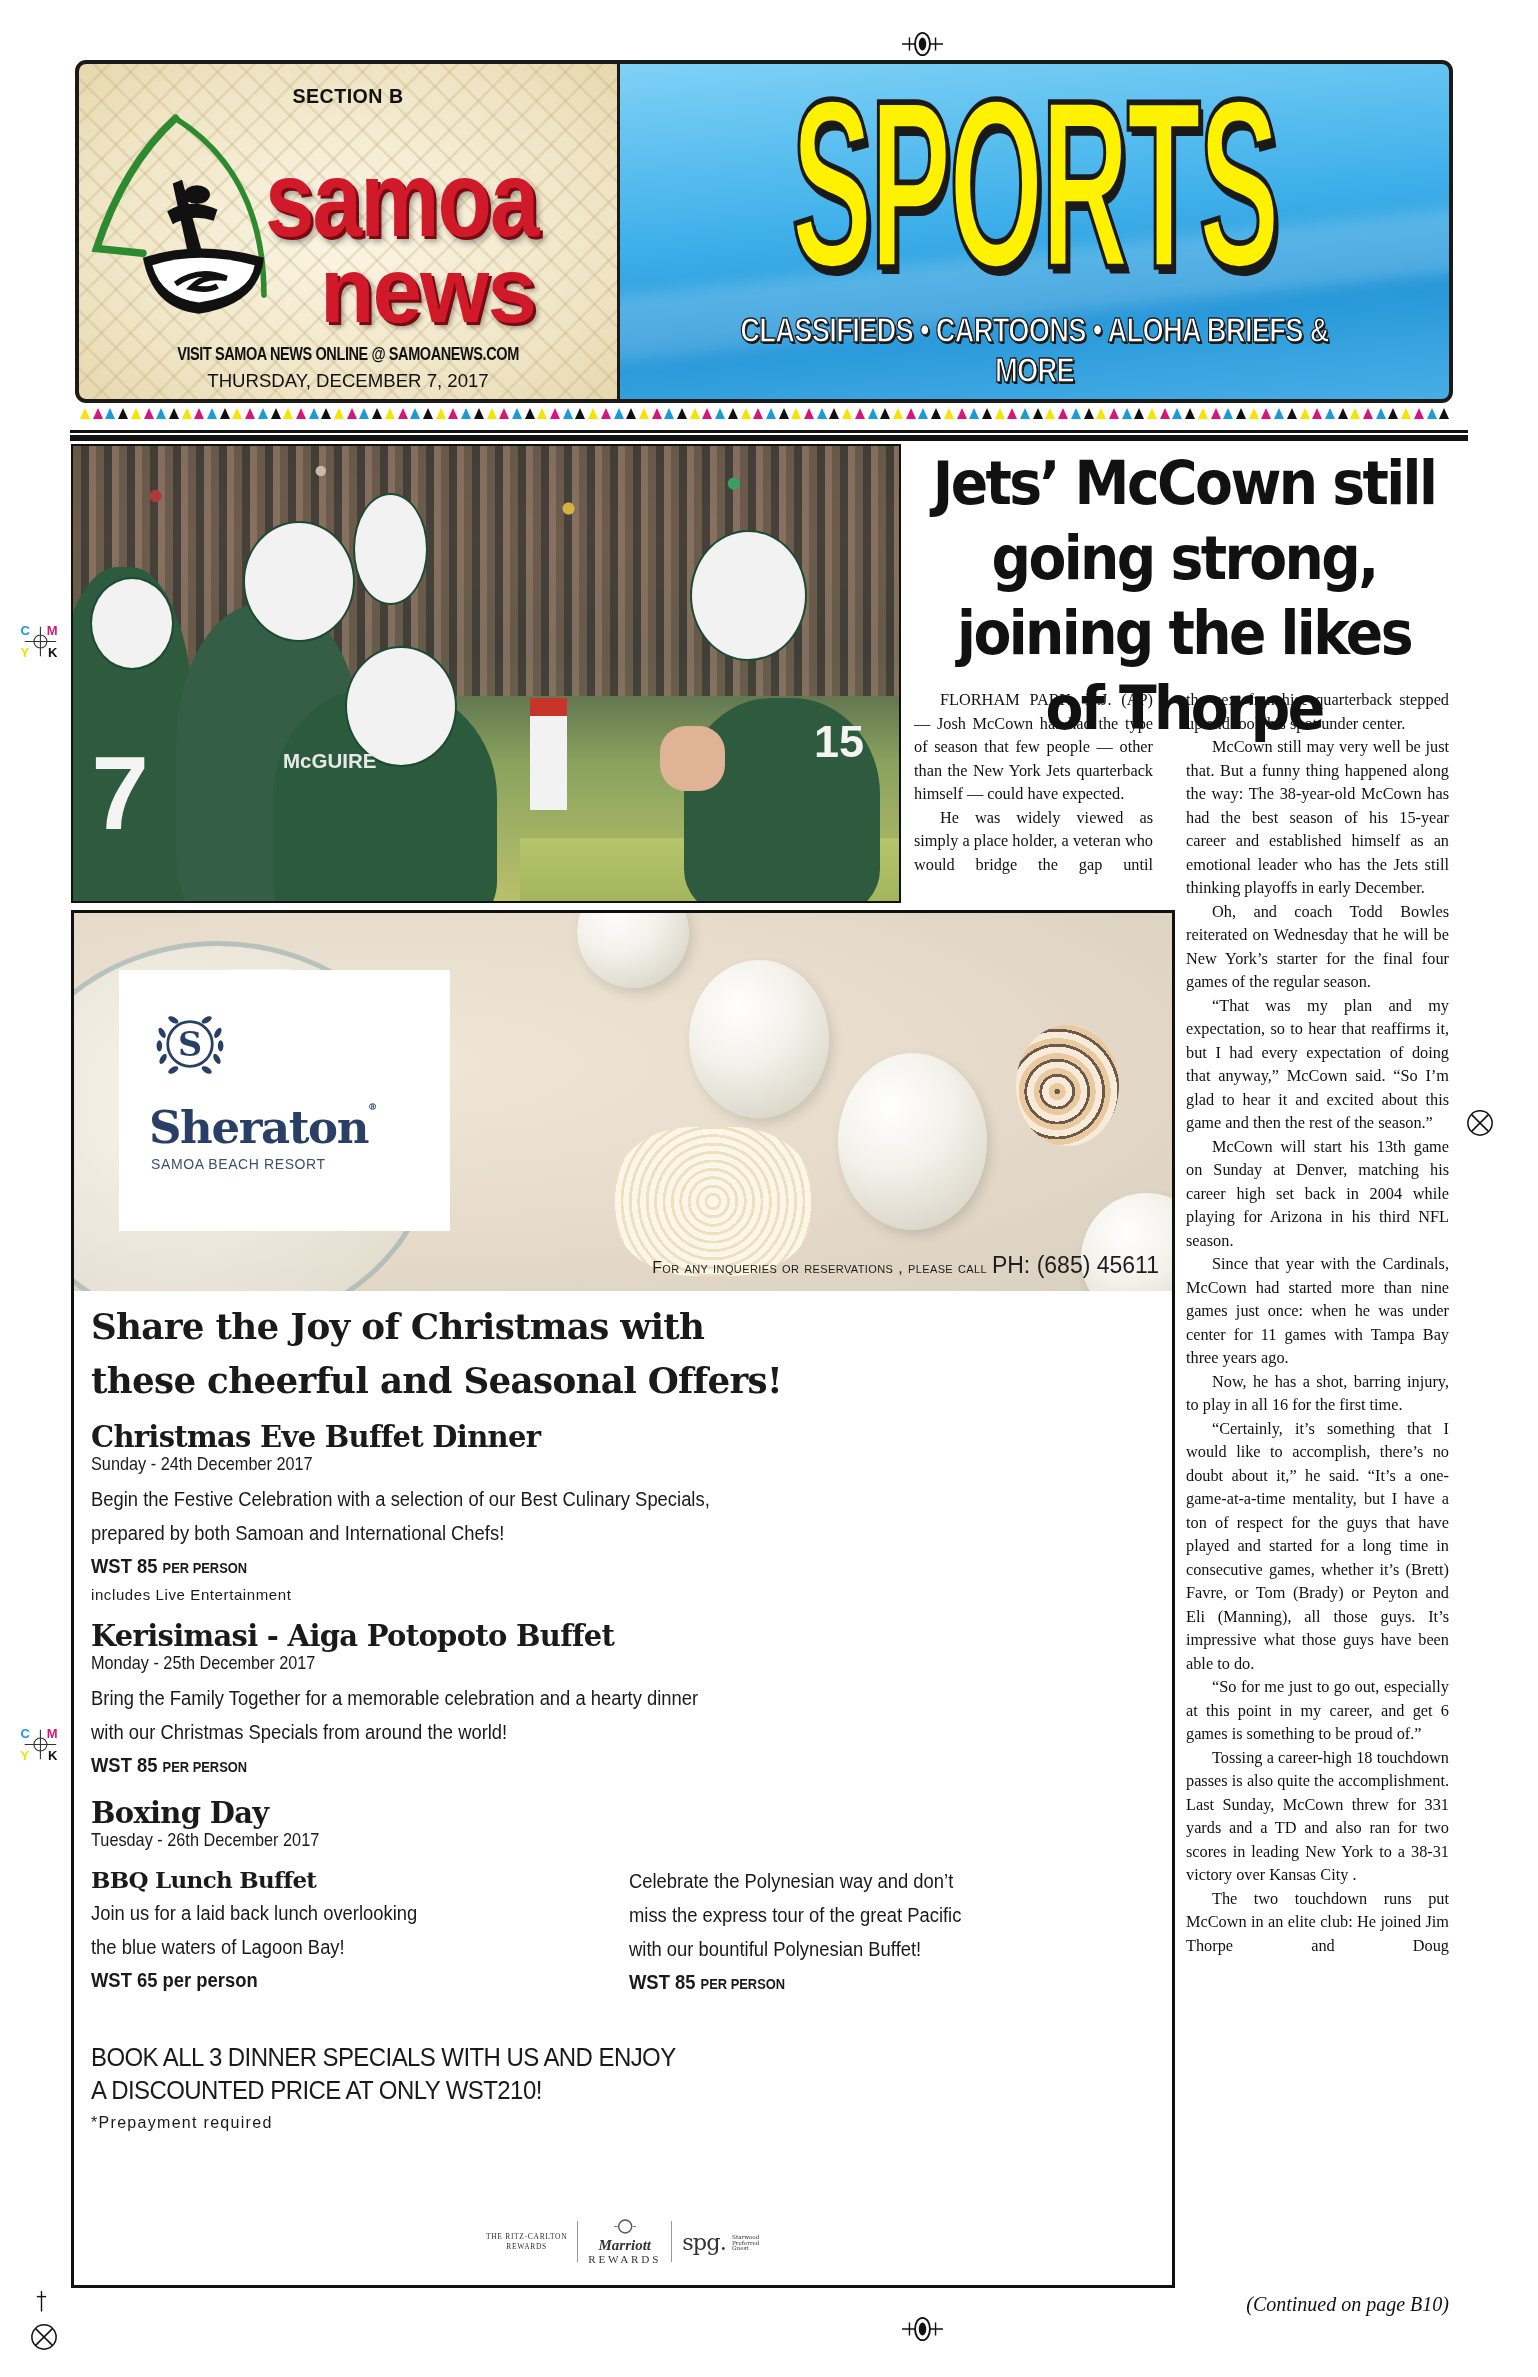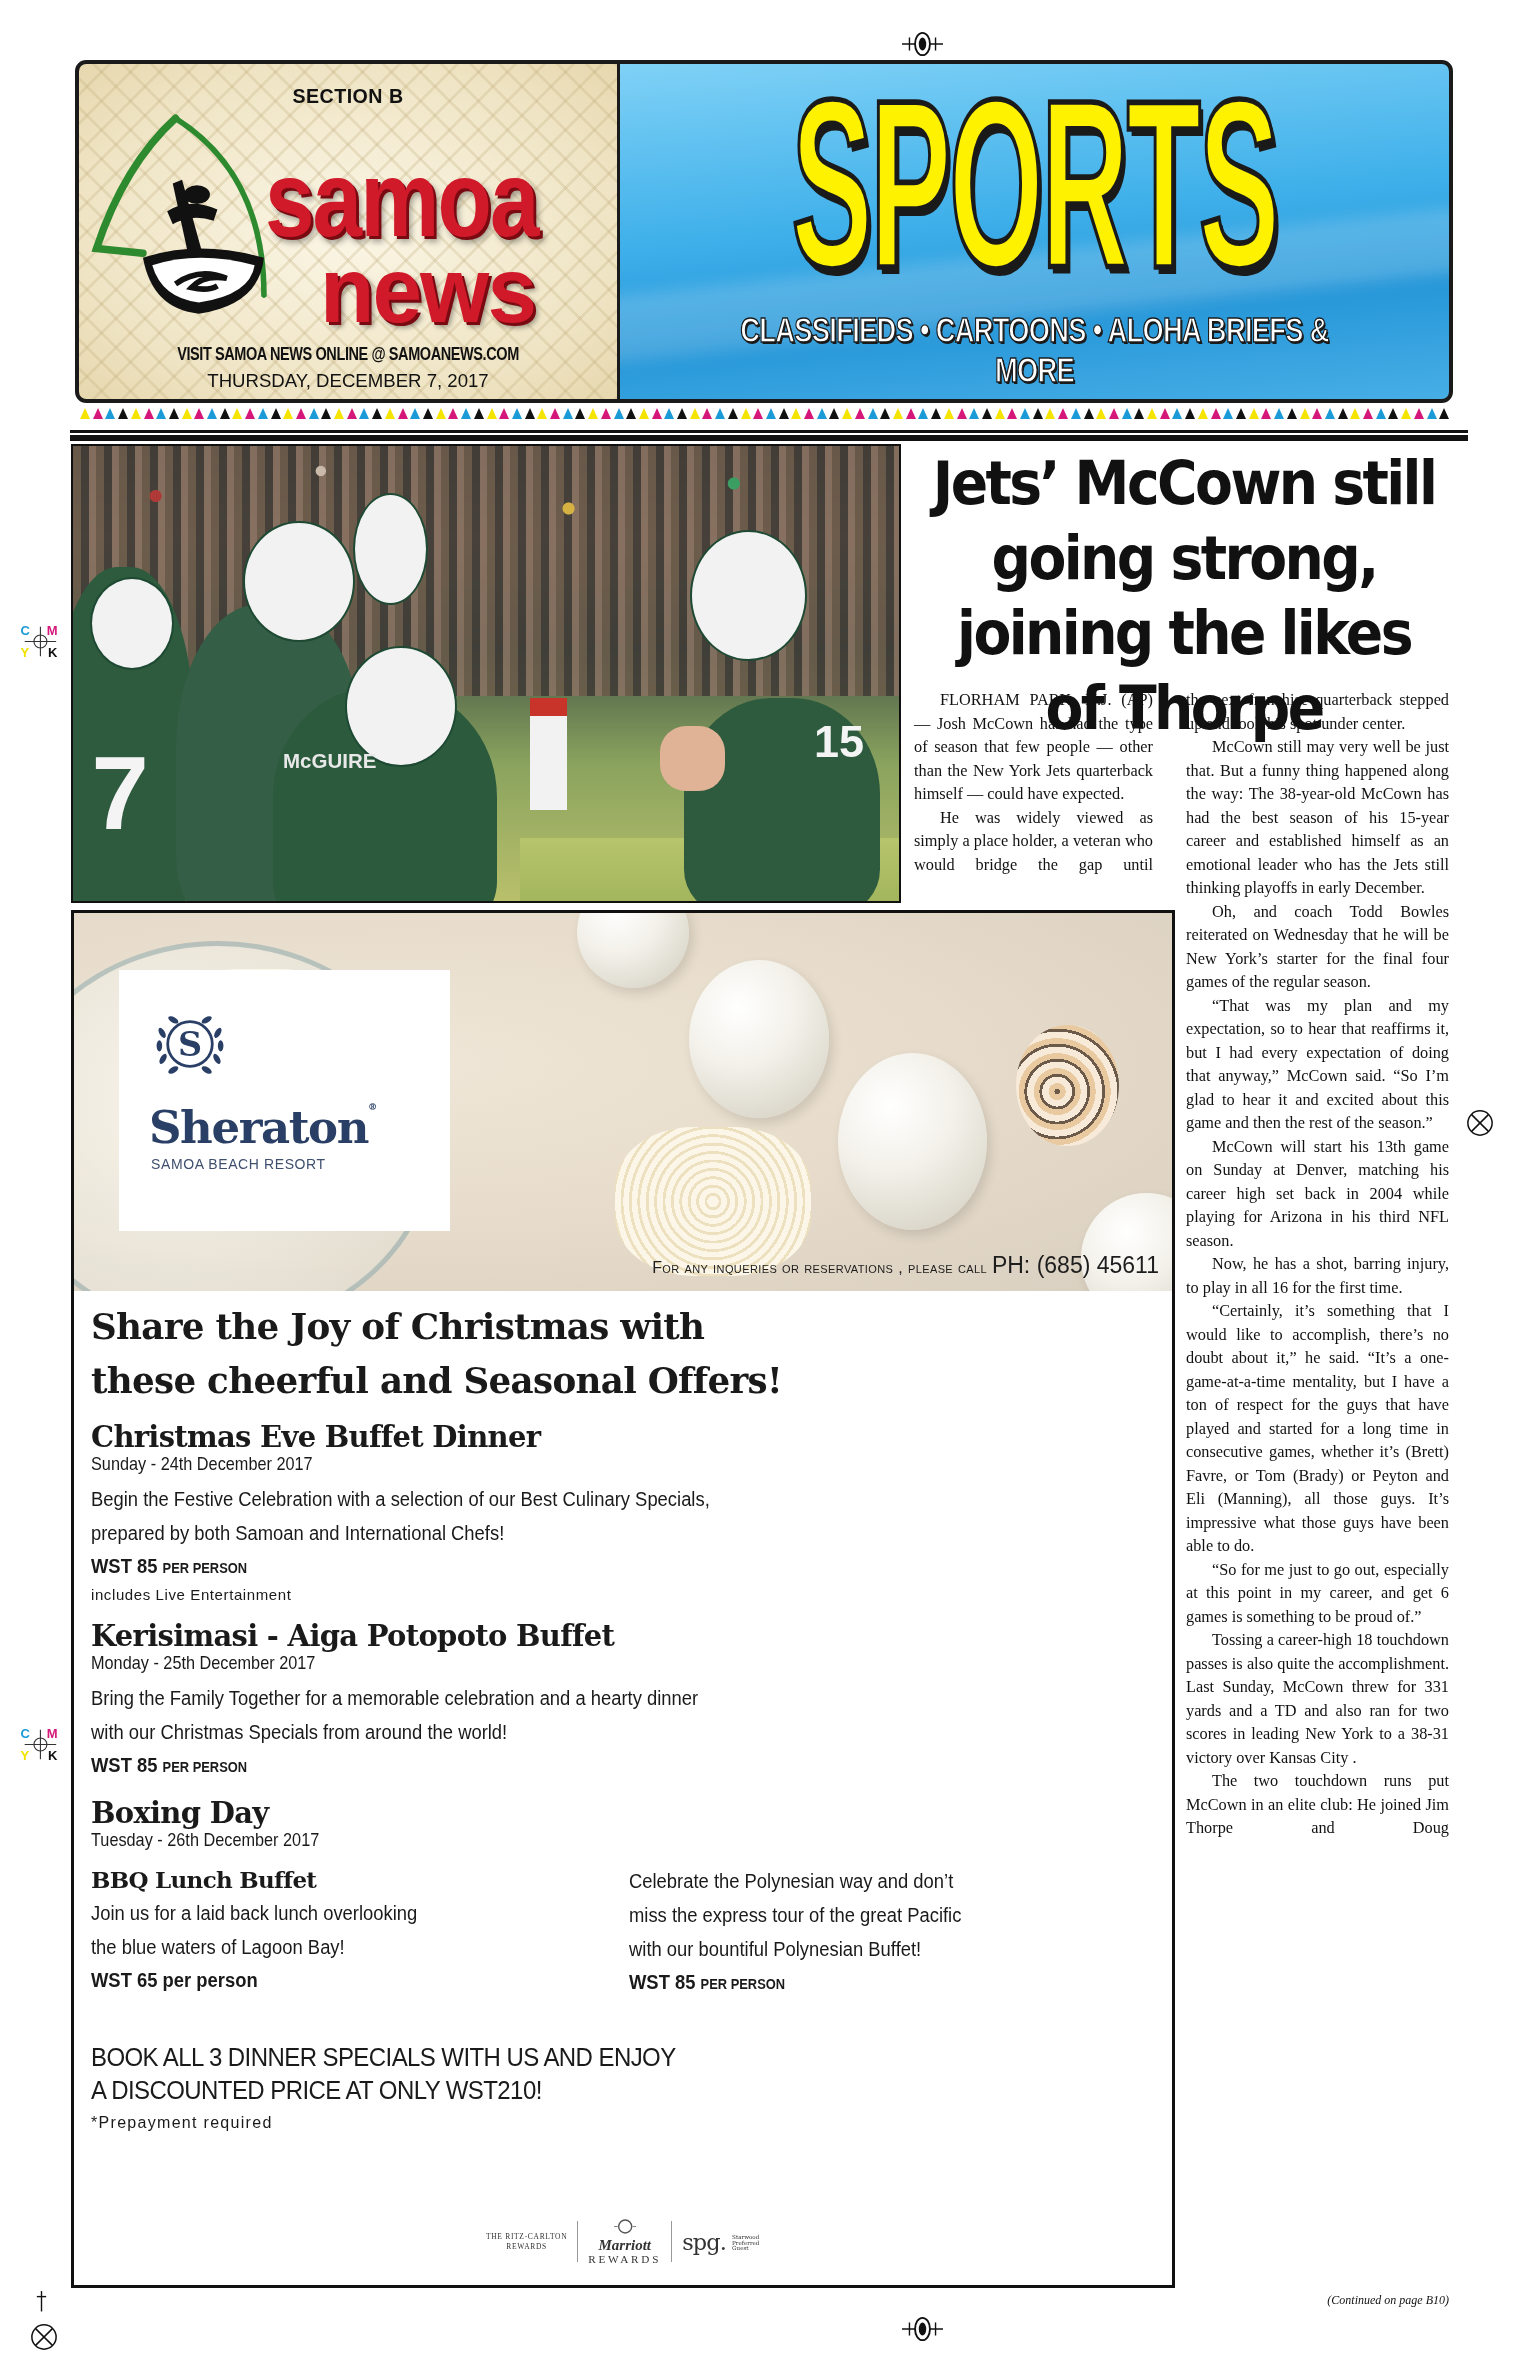--- a/index.html
+++ b/index.html
@@ -58,21 +58,21 @@
   .photo .player { position:absolute; border-radius:45% 45% 20% 20%; background:#2e5a3e; }
   .photo .helmet { position:absolute; border-radius:50%; background:#f2f2f2; border:2.8px solid #1e4a34; }
   .photo .num { position:absolute; font-family:"Liberation Sans", sans-serif; font-weight:900; color:#f4f4f4; }
 
   
   .headline { position:absolute; left:909px; top:446px; width:550px; text-align:center; font-family:"DejaVu Sans", sans-serif; font-weight:bold; font-size:60px; line-height:75px; letter-spacing:-2.8px; color:#111; transform:scaleX(0.92); transform-origin:top center; }
   .article-col { position:absolute; font-family:"Liberation Serif", serif; font-size:16.3px; line-height:23.5px; text-align:justify; color:#111; }
   .article-col p { text-indent:26px; }
   .col1 { left:914px; top:688px; width:239px; }
   .col2 { left:1186px; top:688px; width:263px; }
-  .continued { position:absolute; left:1186px; top:2293px; width:263px; text-align:right; font-style:italic; font-size:12px; }
+  .continued { position:absolute; left:1186px; top:2293px; width:263px; text-align:right; font-style:italic; font-size:20px; }
 
   
   .ad { position:absolute; left:71px; top:910px; width:1104px; height:1378px; border:3.7px solid #111; background:#fff; overflow:hidden; }
   .ad-image { position:absolute; left:0; top:0; width:100%; height:378px; overflow:hidden;
     background: radial-gradient(ellipse at 30% 40%, #efe6d7 0%, #e7dccb 50%, #d9cfc0 100%); }
   .ball { position:absolute; border-radius:50%; background: radial-gradient(circle at 35% 30%, #ffffff 0%, #f3f1ea 40%, #dcd8cc 80%, #c8c3b5 100%); box-shadow: 3.7px 5.6px 11.2px rgba(0,0,0,0.12); }
   .bowl { position:absolute; left:-75px; top:28px; width:438px; height:392px; border-radius:50%; border:5.6px solid rgba(150,170,170,0.6); background: radial-gradient(circle at 40% 40%, rgba(250,248,240,0.8), rgba(220,215,200,0.8)); }
   .coral { position:absolute; border-radius:40%; background: repeating-radial-gradient(circle at 50% 50%, #fbf6e8 0 5.6px, #ede0bf 5.6px 8.4px); }
   .shell { position:absolute; border-radius:50%; background: repeating-radial-gradient(circle at 40% 55%, #6b5a4a 0 2.8px, #e9c9a0 2.8px 8.4px, #f7ead8 8.4px 15px); }
   .sheraton-card { position:absolute; left:45px; top:57px; width:331px; height:261px; background:#fff; }
@@ -324,20 +324,21 @@
 <div class="article-col col1">
   <p>FLORHAM PARK, N.J. (AP) — Josh McCown has had the type of season that few people — other than the New York Jets quarterback himself — could have expected.</p>
   <p style="text-align-last:justify;">He was widely viewed as simply a place holder, a veteran who would bridge the gap until</p>
 </div>
 <div class="article-col col2">
   <p style="text-indent:0;">the next franchise quarterback stepped up and took his spot under center.</p>
   <p>McCown still may very well be just that. But a funny thing happened along the way: The 38-year-old McCown has had the best season of his 15-year career and established himself as an emotional leader who has the Jets still thinking playoffs in early December.</p>
   <p>Oh, and coach Todd Bowles reiterated on Wednesday that he will be New York’s starter for the final four games of the regular season.</p>
   <p>“That was my plan and my expectation, so to hear that reaffirms it, but I had every expectation of doing that anyway,” McCown said. “So I’m glad to hear it and excited about this game and then the rest of the season.”</p>
   <p>McCown will start his 13th game on Sunday at Denver, matching his career high set back in 2004 while playing for Arizona in his third NFL season.</p>
+  <p>Since that year with the Cardinals, McCown had started more than nine games just once: when he was under center for 11 games with Tampa Bay three years ago.</p>
   <p>Now, he has a shot, barring injury, to play in all 16 for the first time.</p>
   <p>“Certainly, it’s something that I would like to accomplish, there’s no doubt about it,” he said. “It’s a one-game-at-a-time mentality, but I have a ton of respect for the guys that have played and started for a long time in consecutive games, whether it’s (Brett) Favre, or Tom (Brady) or Peyton and Eli (Manning), all those guys. It’s impressive what those guys have been able to do.</p>
   <p>“So for me just to go out, especially at this point in my career, and get 6 games is something to be proud of.”</p>
   <p>Tossing a career-high 18 touchdown passes is also quite the accomplishment. Last Sunday, McCown threw for 331 yards and a TD and also ran for two scores in leading New York to a 38-31 victory over Kansas City .</p>
   <p style="text-align-last:justify;">The two touchdown runs put McCown in an elite club: He joined Jim Thorpe and Doug</p>
 </div>
 <div class="continued">(Continued on page B10)</div>
 
 <div class="ad">
   <div class="ad-image">

